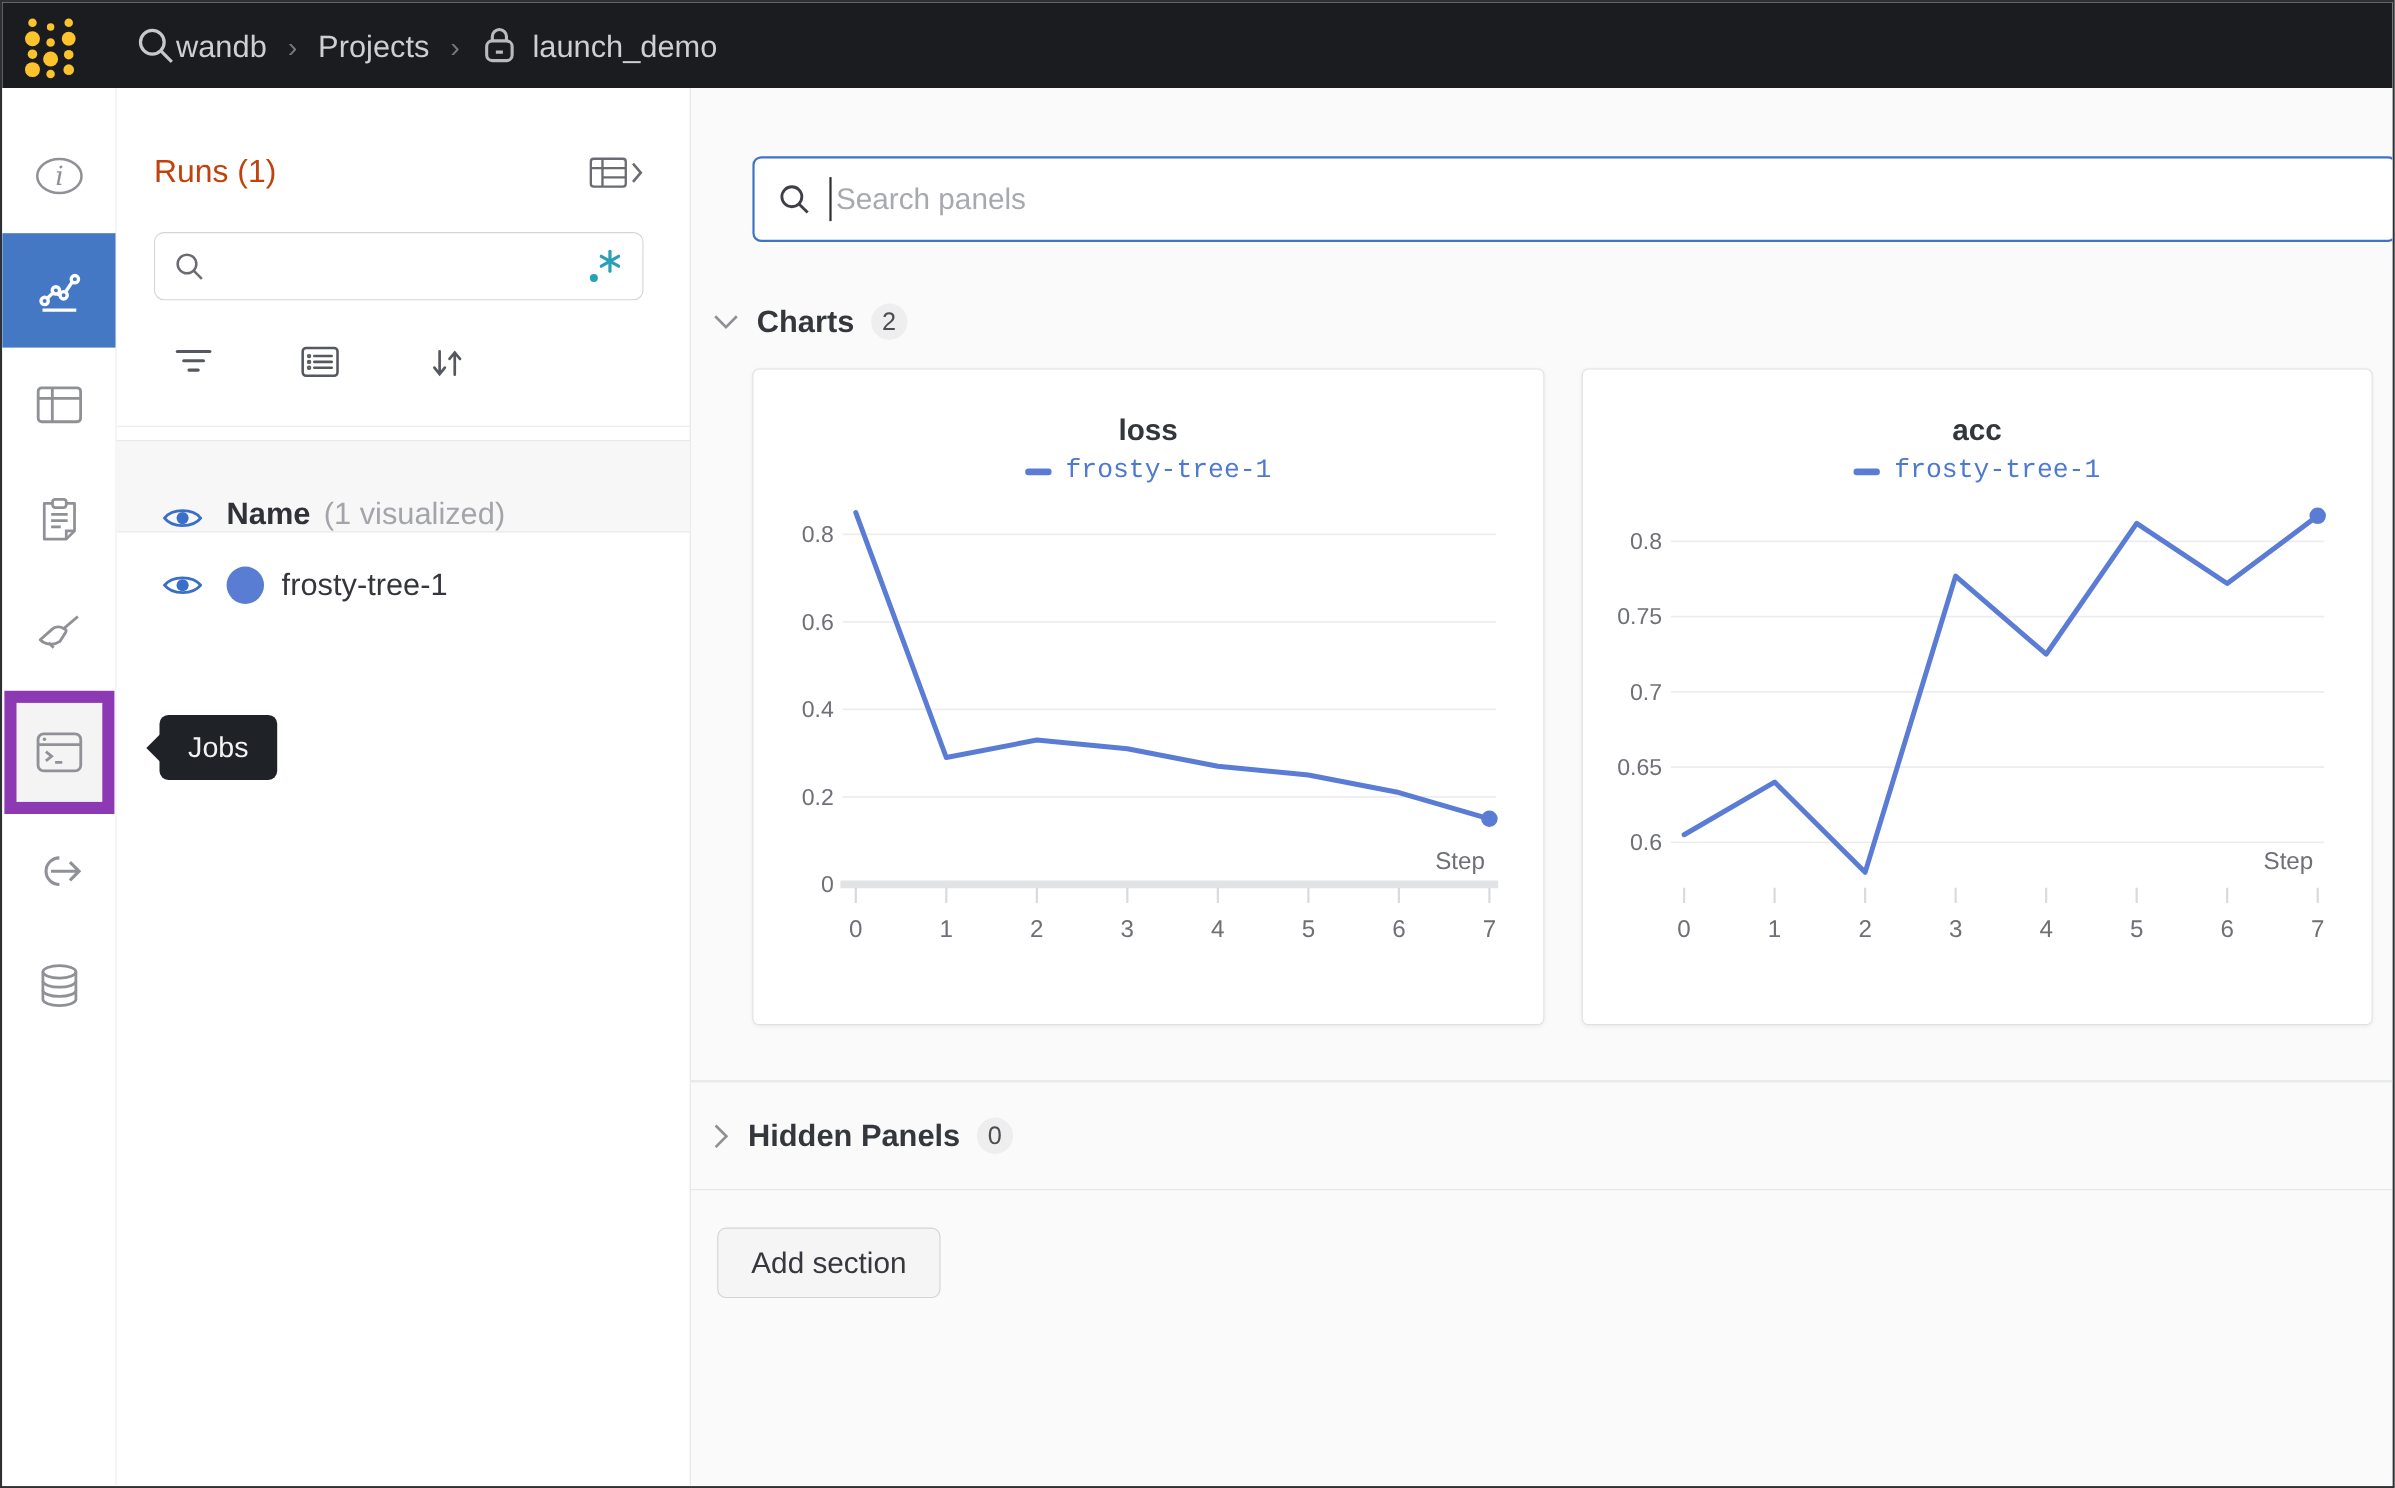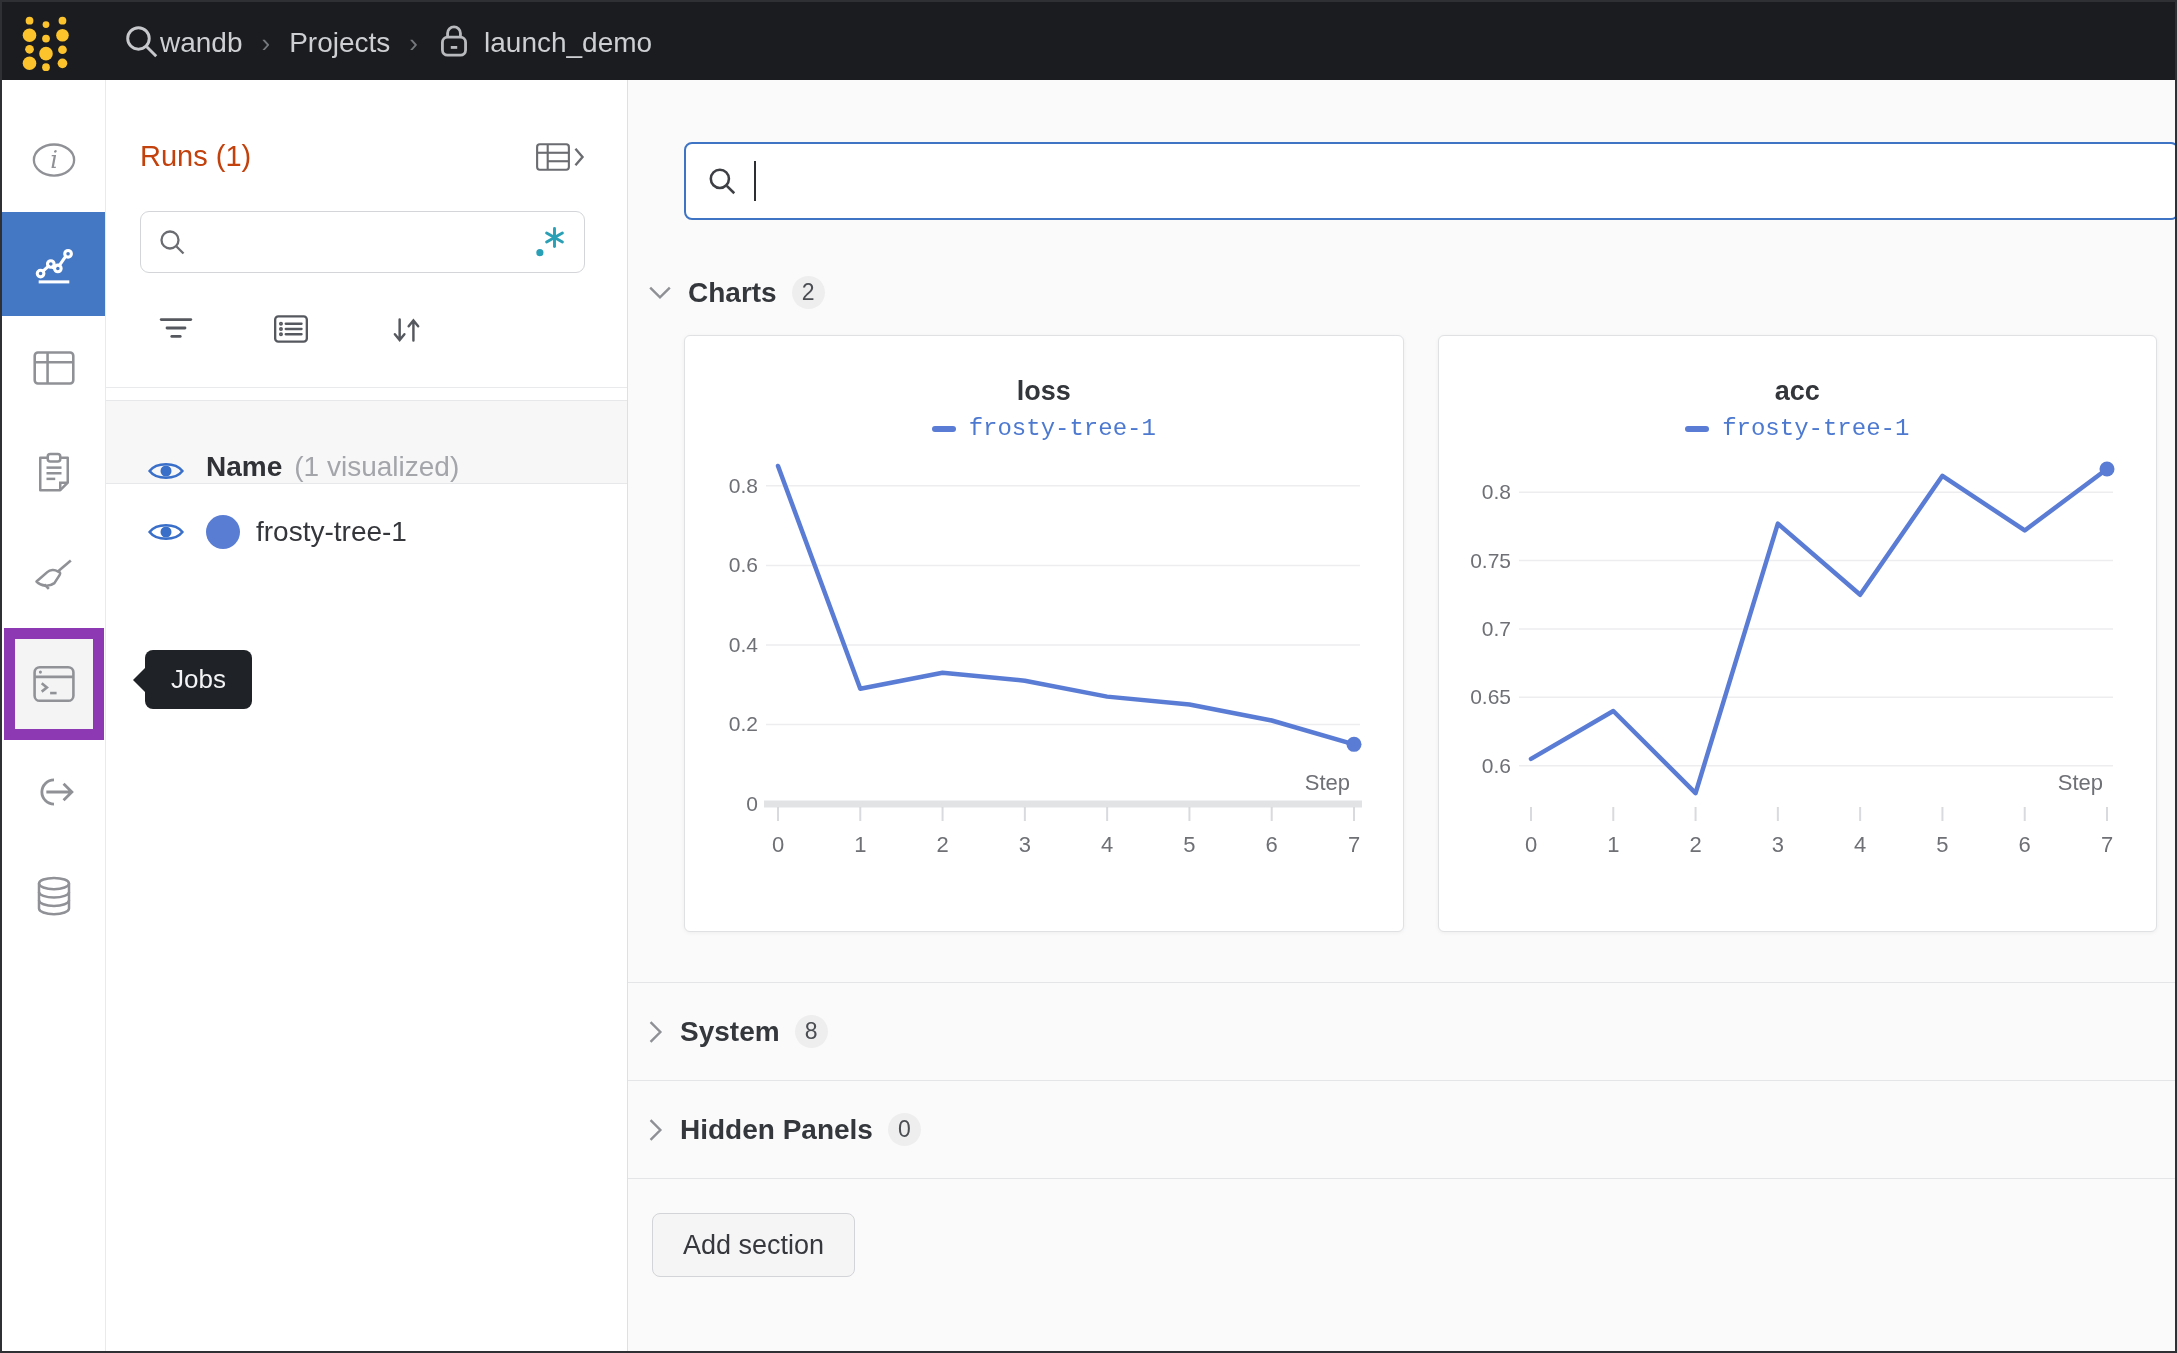--- a/index.html
+++ b/index.html
@@ -292,20 +292,21 @@
     </div>
 
     <div class="main">
 
       <div class="panel-search">
         <svg class="icon" width="32" height="32" viewBox="0 0 30 30" fill="none" stroke="#3d3f44" stroke-width="2.4">
           <circle cx="13" cy="13" r="8.5"></circle>
             <line x1="19.5" y1="19.5" x2="26.5" y2="26.5"></line>
         </svg>
         <span class="caret"></span>
+        <input placeholder="Search panels" style="">
       </div>
 
       <div class="sec-head">
         <span class="chev">
           <svg class="icon" width="24" height="16" viewBox="0 0 22 14" fill="none" stroke="currentColor" stroke-width="2.2">
             <polyline points="2,2 11,11 20,2"></polyline>
           </svg>
         </span>
         <span class="sec-label">Charts</span>
         <span class="badge">2</span>
@@ -385,38 +386,29 @@
               <text x="660" y="400" text-anchor="middle" fill="#6e7076" font-size="22">7</text>
               <text x="656" y="338" text-anchor="end" fill="#6e7076" font-size="22">Step</text>
               <polyline points="84,306.86956521739125 166.28571428571428,259.0039525691699 248.57142857142858,341.0592885375494 330.8571428571429,71.6442687747035 413.14285714285717,142.75889328063238 495.42857142857144,23.778656126482076 577.7142857142858,78.48221343873513 660,16.940711462450622" fill="none" stroke="#5b7cd4" stroke-width="4.5" stroke-linejoin="round" stroke-linecap="round"></polyline>
               <circle cx="660" cy="16.940711462450622" r="7.5" fill="#5b7cd4"></circle>
             </svg>
         </div>
       </div>
 
       <div class="sec-divider"></div>
 
+
+      <div class="sec-divider flat"></div>
+
       <div class="sec-head sub">
         <span class="chev">
           <svg class="icon" width="16" height="24" viewBox="0 0 14 22" fill="none" stroke="currentColor" stroke-width="2.2">
             <polyline points="2,2 11,11 2,20"></polyline>
           </svg>
         </span>
-        <span class="sec-label">System</span>
-        <span class="badge">8</span>
-      </div>
-
-      <div class="sec-divider flat"></div>
-
-      <div class="sec-head sub">
-        <span class="chev">
-          <svg class="icon" width="16" height="24" viewBox="0 0 14 22" fill="none" stroke="currentColor" stroke-width="2.2">
-            <polyline points="2,2 11,11 2,20"></polyline>
-          </svg>
-        </span>
         <span class="sec-label">Hidden Panels</span>
         <span class="badge">0</span>
       </div>
 
       <div class="sec-divider flat"></div>
 
       <button class="add-btn">Add section</button>
 
     </div>
   </div>

